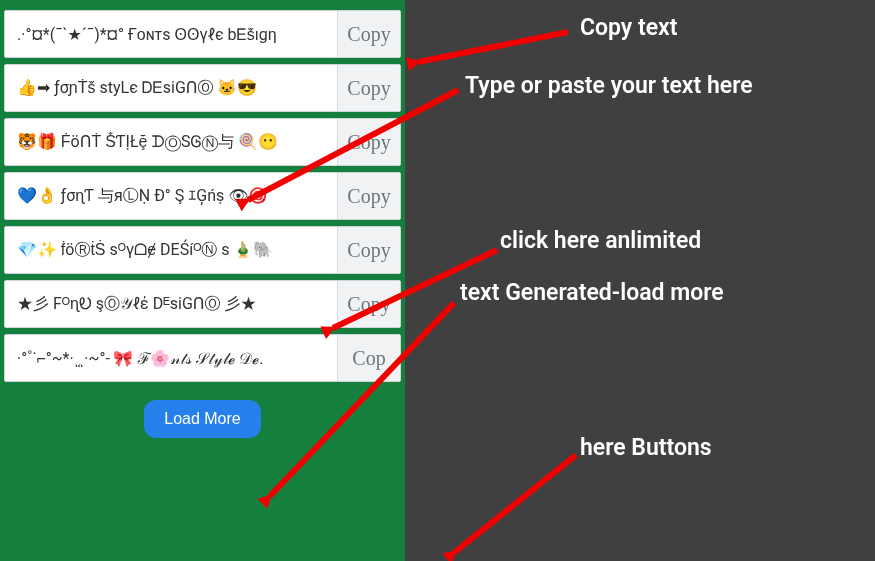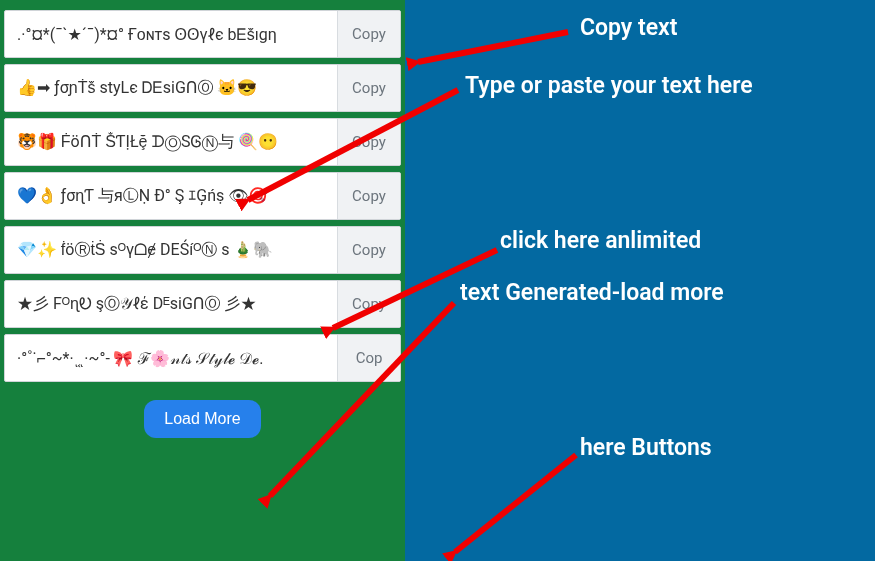--- a/index.html
+++ b/index.html
@@ -13,21 +13,21 @@
     }
     .left-panel {
       width: 405px;
       background: #15803d;
       padding-top: 4px;
       display: flex;
       flex-direction: column;
     }
     .right-panel {
       flex: 1;
-      background: #0369a1;
+      background: #404040;
       position: relative;
       padding-top: 20px;
     }
     .font-row {
       display: flex;
       align-items: stretch;
       margin: 6px 4px;
       border: 1px solid #d0d4d8;
       border-radius: 2px;
       background: #fff;
@@ -42,24 +42,25 @@
       display: flex;
       align-items: center;
       white-space: nowrap;
       overflow: hidden;
     }
     .copy-btn {
       width: 62px;
       display: flex;
       align-items: center;
       justify-content: center;
-      font-size: 15px;
+      font-size: 20px;
       color: #6c757d;
       background: #f0f2f4;
       cursor: pointer;
+      font-family: Liberation Serif, serif;
     }
     .load-more-wrap {
       display: flex;
       justify-content: center;
       padding-top: 12px;
     }
     .load-more {
       background: #2680eb;
       color: #fff;
       border: none;

